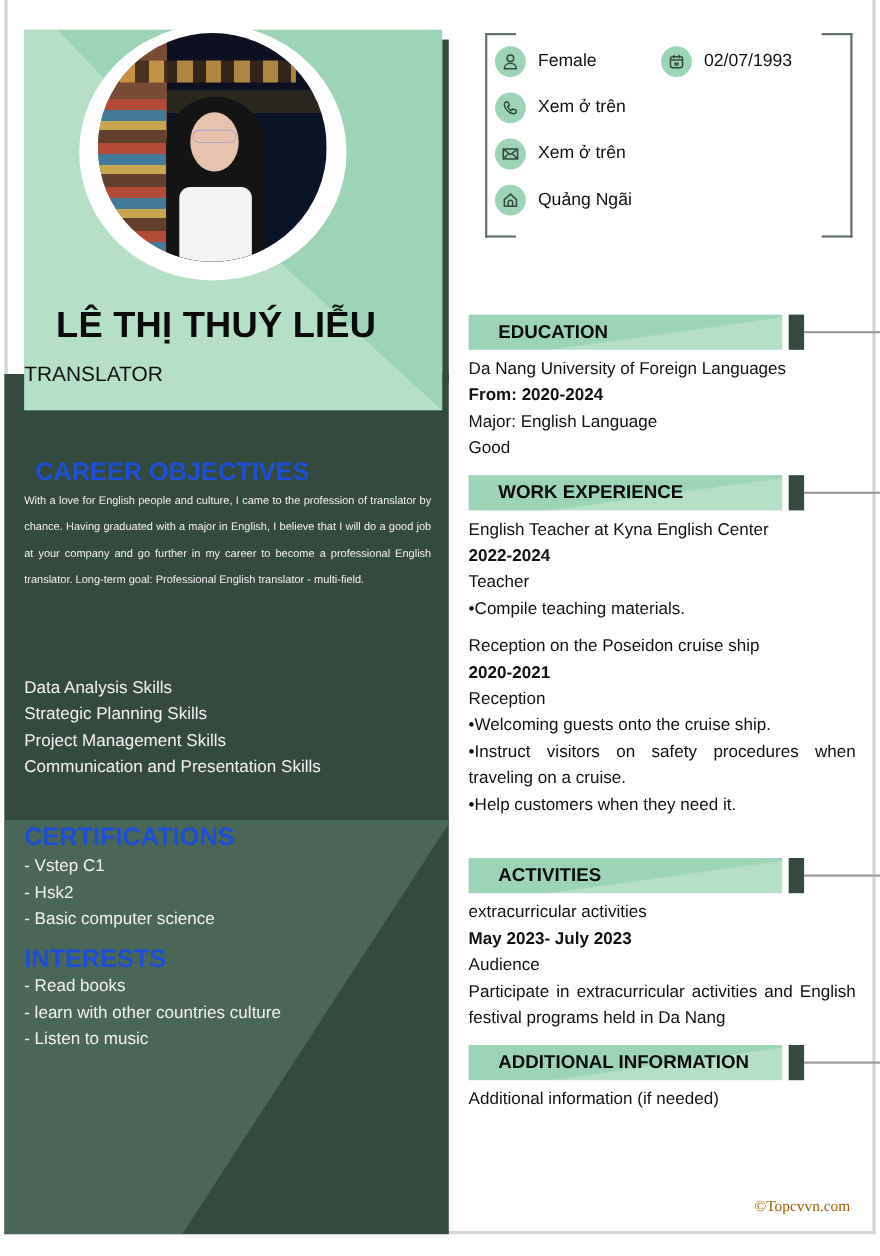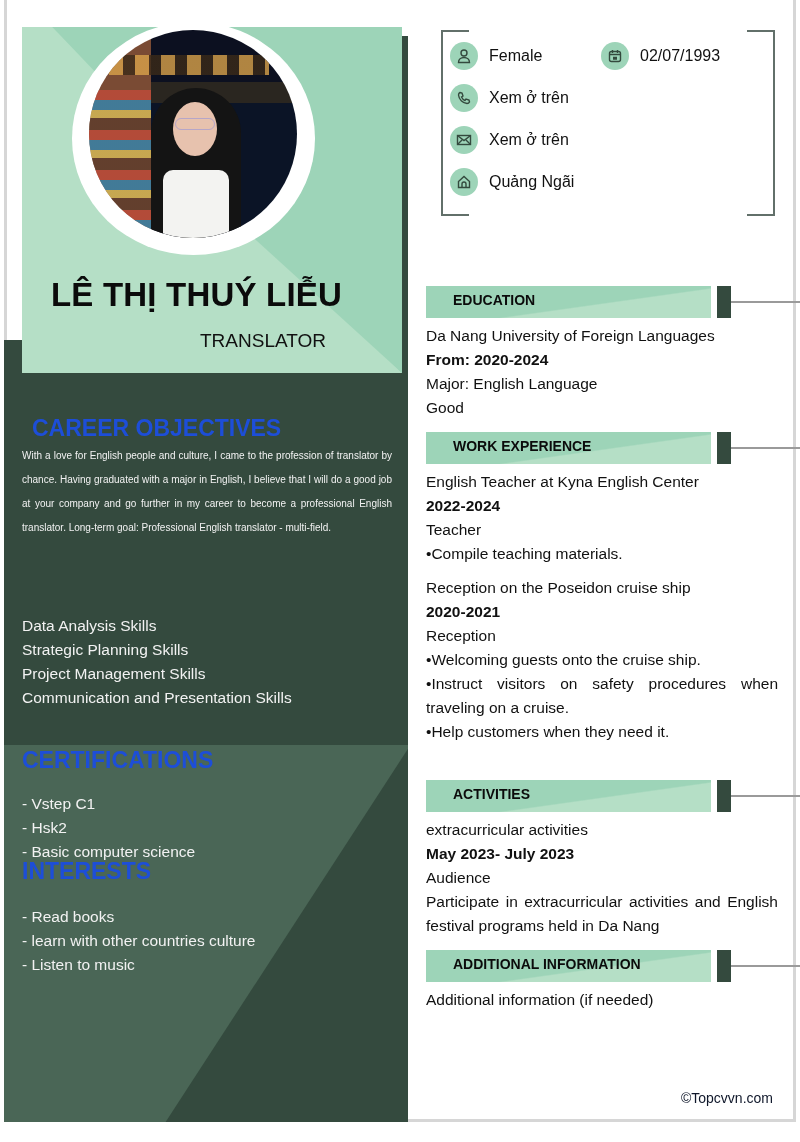--- a/index.html
+++ b/index.html
@@ -71,21 +71,21 @@
   }
   .photo .glasses {
     position: absolute; left: 86px; top: 88px; width: 40px; height: 12px; border: 1px solid #b6a6c8; border-radius: 6px;
   }
 
   .name {
     position: absolute; left: 22px; top: 276px; width: 349px; text-align: center;
     font-size: 33px; font-weight: 700; color: #0b0b0b; letter-spacing: 0.2px;
   }
   .job-title {
-    position: absolute; left: 22px; top: 330px; width: 304px; text-align: right;
+    position: absolute; left: 22px; top: 330px; width: 304px; text-align: left;
     font-size: 19px; color: #111;
   }
 
   .left-text { position: absolute; left: 22px; width: 370px; color: #f2f2f2; }
   .sec-h { font-size: 23px; font-weight: 700; color: #1d4ed8; }
   .para { font-size: 10px; line-height: 24px; text-align: justify; }
   .list-item { font-size: 15.5px; line-height: 24px; }
 
   
   .contact-box {
@@ -101,34 +101,34 @@
     display: flex; align-items: center; justify-content: center;
   }
   .ic svg { width: 16px; height: 16px; stroke: #344a3e; fill: none; stroke-width: 1.4; }
 
   .rsec { position: absolute; left: 426px; width: 352px; }
   .rsec-bar {
     position: relative; height: 32px; width: 285px;
     background: linear-gradient(172deg, #9dd4b8 0 58%, #b5dfc6 60% 100%);
   }
   .rsec-bar .title {
-    position: absolute; left: 27px; top: 6px; font-size: 14px; font-weight: 700; color: #0b0b0b;
+    position: absolute; left: 27px; top: 6px; font-size: 17px; font-weight: 700; color: #0b0b0b;
   }
   .rsec-tab {
     position: absolute; left: 291px; top: 0; width: 14px; height: 32px; background: #344a3e;
   }
   .rsec-line {
     position: absolute; left: 305px; top: 15px; width: 70px; height: 2px; background: #9a9a9a;
   }
   .rsec-body { padding-top: 6px; font-size: 15.5px; line-height: 24px; color: #111; }
   .rsec-body .b { font-weight: 700; }
   .rsec-body .j { text-align: justify; }
   .gap { height: 10px; }
 
-  .footer-credit { position: absolute; right: 27px; top: 1090px; font-size: 14px; color: #0f172a; }
+  .footer-credit { position: absolute; right: 27px; top: 1090px; font-size: 14px; color: #a16207; font-family: Liberation Serif, serif; }
 </style>
 </head>
 <body>
 
 <div class="page"></div>
 
 <div class="left-dark">
   <div class="lighter2"></div>
 </div>
 <div class="shadow-top-strip"></div>
@@ -157,28 +157,28 @@
 
 <div class="left-text" style="top:612px;">
   <div class="list-item" style="margin-top:2px;">Data Analysis Skills</div>
   <div class="list-item">Strategic Planning Skills</div>
   <div class="list-item">Project Management Skills</div>
   <div class="list-item">Communication and Presentation Skills</div>
 </div>
 
 <div class="left-text" style="top:747px;">
   <div class="sec-h">CERTIFICATIONS</div>
-  <div class="list-item" style="margin-top:18px;">- Vstep C1</div>
+  <div class="list-item" style="margin-top:2px;">- Vstep C1</div>
   <div class="list-item">- Hsk2</div>
   <div class="list-item">- Basic computer science</div>
 </div>
 
 <div class="left-text" style="top:858px;">
   <div class="sec-h">INTERESTS</div>
-  <div class="list-item" style="margin-top:20px;">- Read books</div>
+  <div class="list-item" style="margin-top:0;">- Read books</div>
   <div class="list-item">- learn with other countries culture</div>
   <div class="list-item">- Listen to music</div>
 </div>
 
 <div class="contact-box">
   <div class="bracket tl"></div>
   <div class="bracket tr"></div>
 
   <div class="contact-row" style="left:9px; top:12px;">
     <span class="ic">

